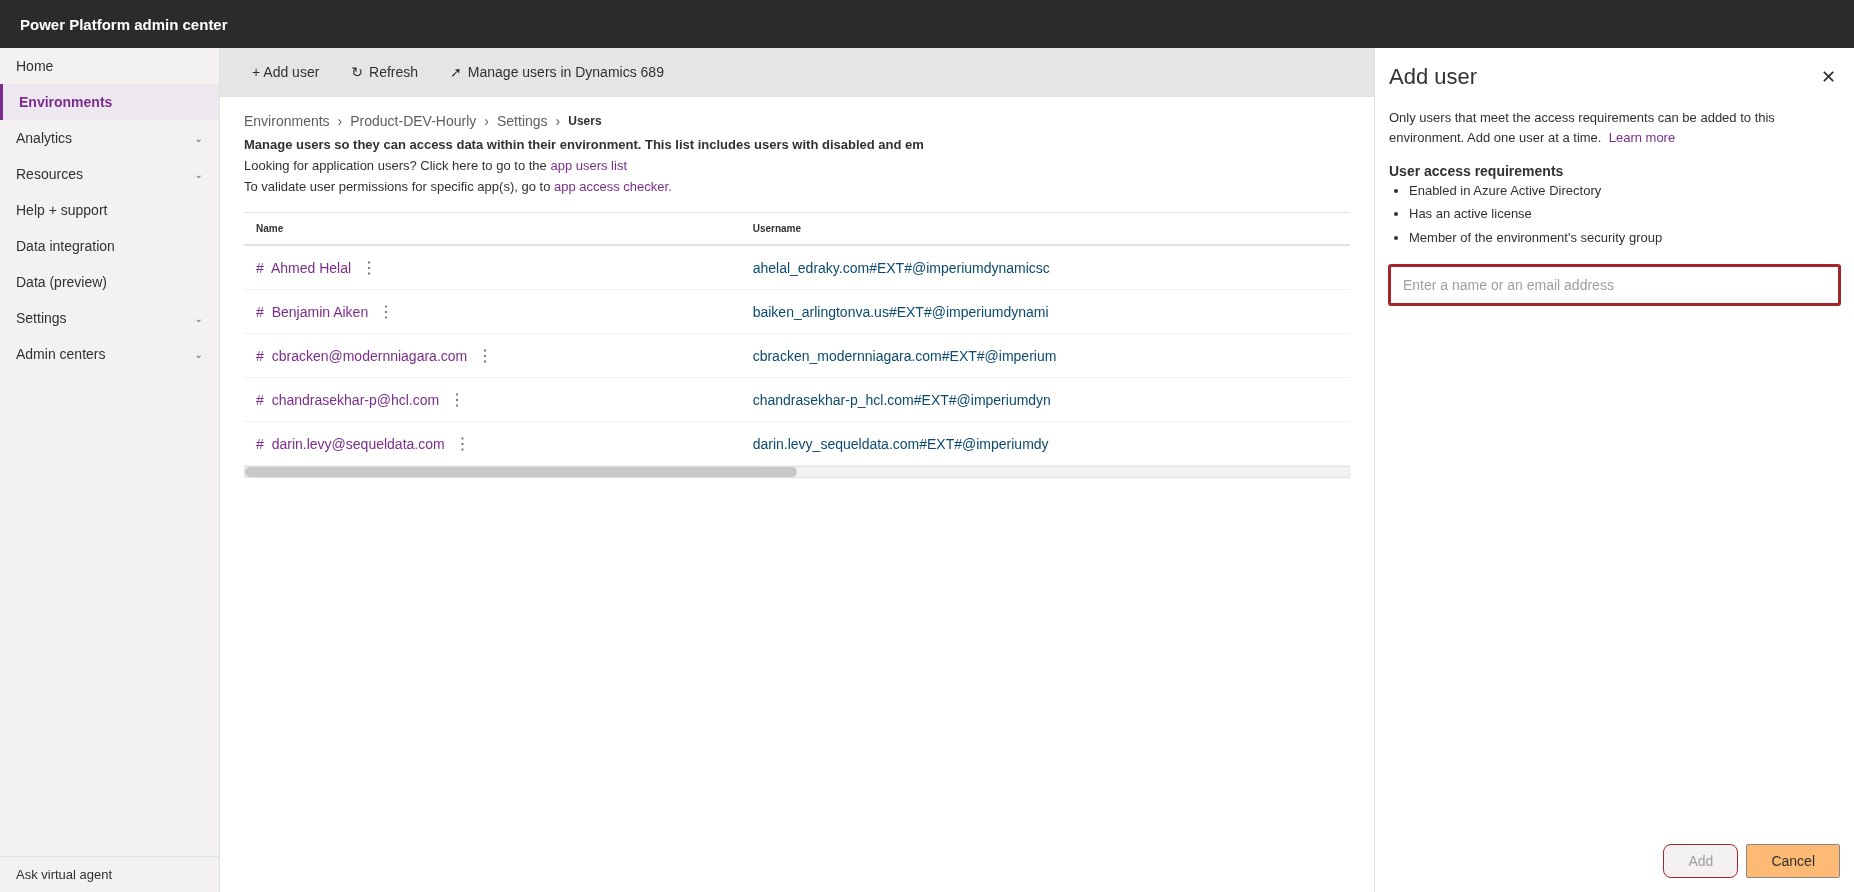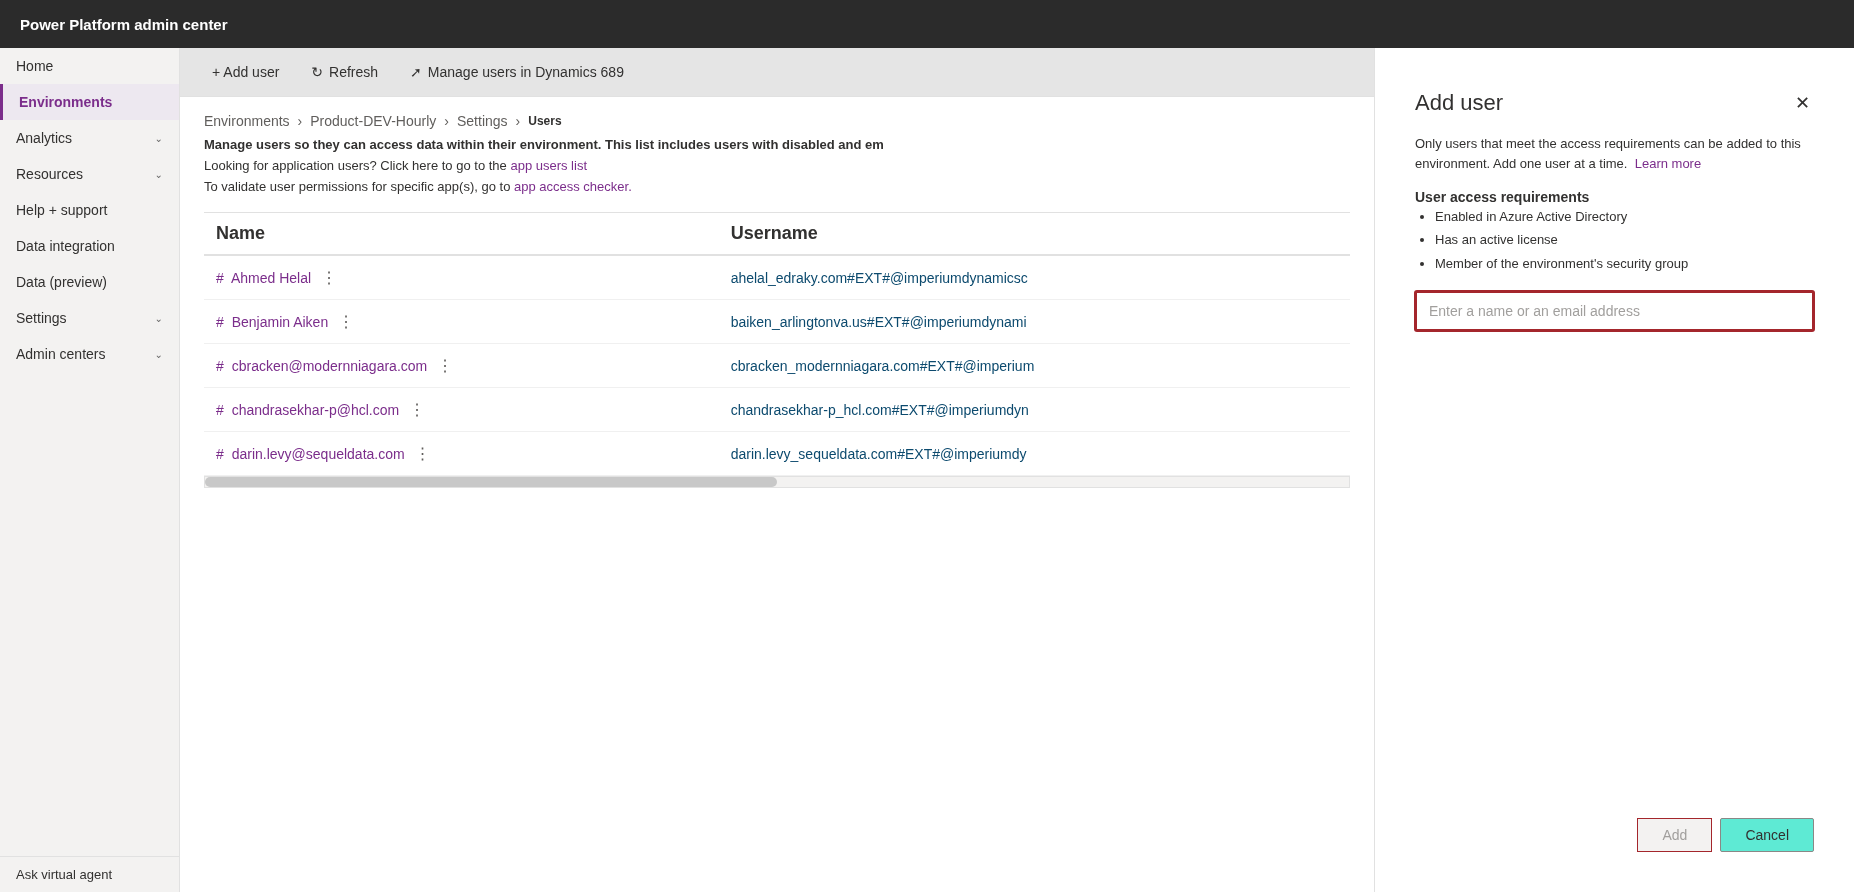--- a/index.html
+++ b/index.html
@@ -19,21 +19,21 @@
 
     
     .main-layout {
       display: flex;
       flex: 1;
       overflow: hidden;
     }
 
     
     .sidebar {
-      width: 180px;
+      width: 220px;
       background: #f3f2f1;
       border-right: 1px solid #e1e1e1;
       display: flex;
       flex-direction: column;
       flex-shrink: 0;
       overflow-y: auto;
     }
     .sidebar-item {
       display: flex;
       align-items: center;
@@ -110,21 +110,21 @@
     }
     .user-table {
       width: 100%;
       border-collapse: collapse;
     }
     .user-table th {
       text-align: left;
       padding: 10px 12px;
       border-bottom: 2px solid #e1e1e1;
       font-weight: 600;
-      font-size: 18px;
+      font-size: 10px;
       color: #323130;
     }
     .user-table td {
       padding: 10px 12px;
       border-bottom: 1px solid #f0f0f0;
       font-size: 14px;
     }
     .user-name { color: #7b2d8b; cursor: pointer; }
     .user-hash { color: #7b2d8b; margin-right: 4px; }
     .user-username { color: #0c4a6e; }
@@ -154,21 +154,21 @@
       background: #c8c8c8;
       border-radius: 6px;
     }
 
     
     .right-panel {
       width: 480px;
       flex-shrink: 0;
       border-left: 1px solid #e1e1e1;
       background: #fff;
-      padding: 40px;
+      padding: 14px;
       display: flex;
       flex-direction: column;
       gap: 16px;
       overflow-y: auto;
     }
     .panel-header {
       display: flex;
       justify-content: space-between;
       align-items: center;
     }
@@ -217,25 +217,25 @@
       gap: 8px;
       padding-top: 16px;
     }
     .btn-add {
       background: #f3f2f1;
       border: 1px solid #a4262c;
       color: #a19f9d;
       padding: 8px 24px;
       font-size: 14px;
       cursor: pointer;
-      border-radius: 0;
+      border-radius: 8px;
       margin-left: 12px;
     }
     .btn-cancel {
-      background: #5eead4;
+      background: #fdba74;
       border: 1px solid #8a8886;
       color: #323130;
       padding: 8px 24px;
       font-size: 14px;
       cursor: pointer;
       border-radius: 2px;
     }
 
     
     .content-with-panel {

